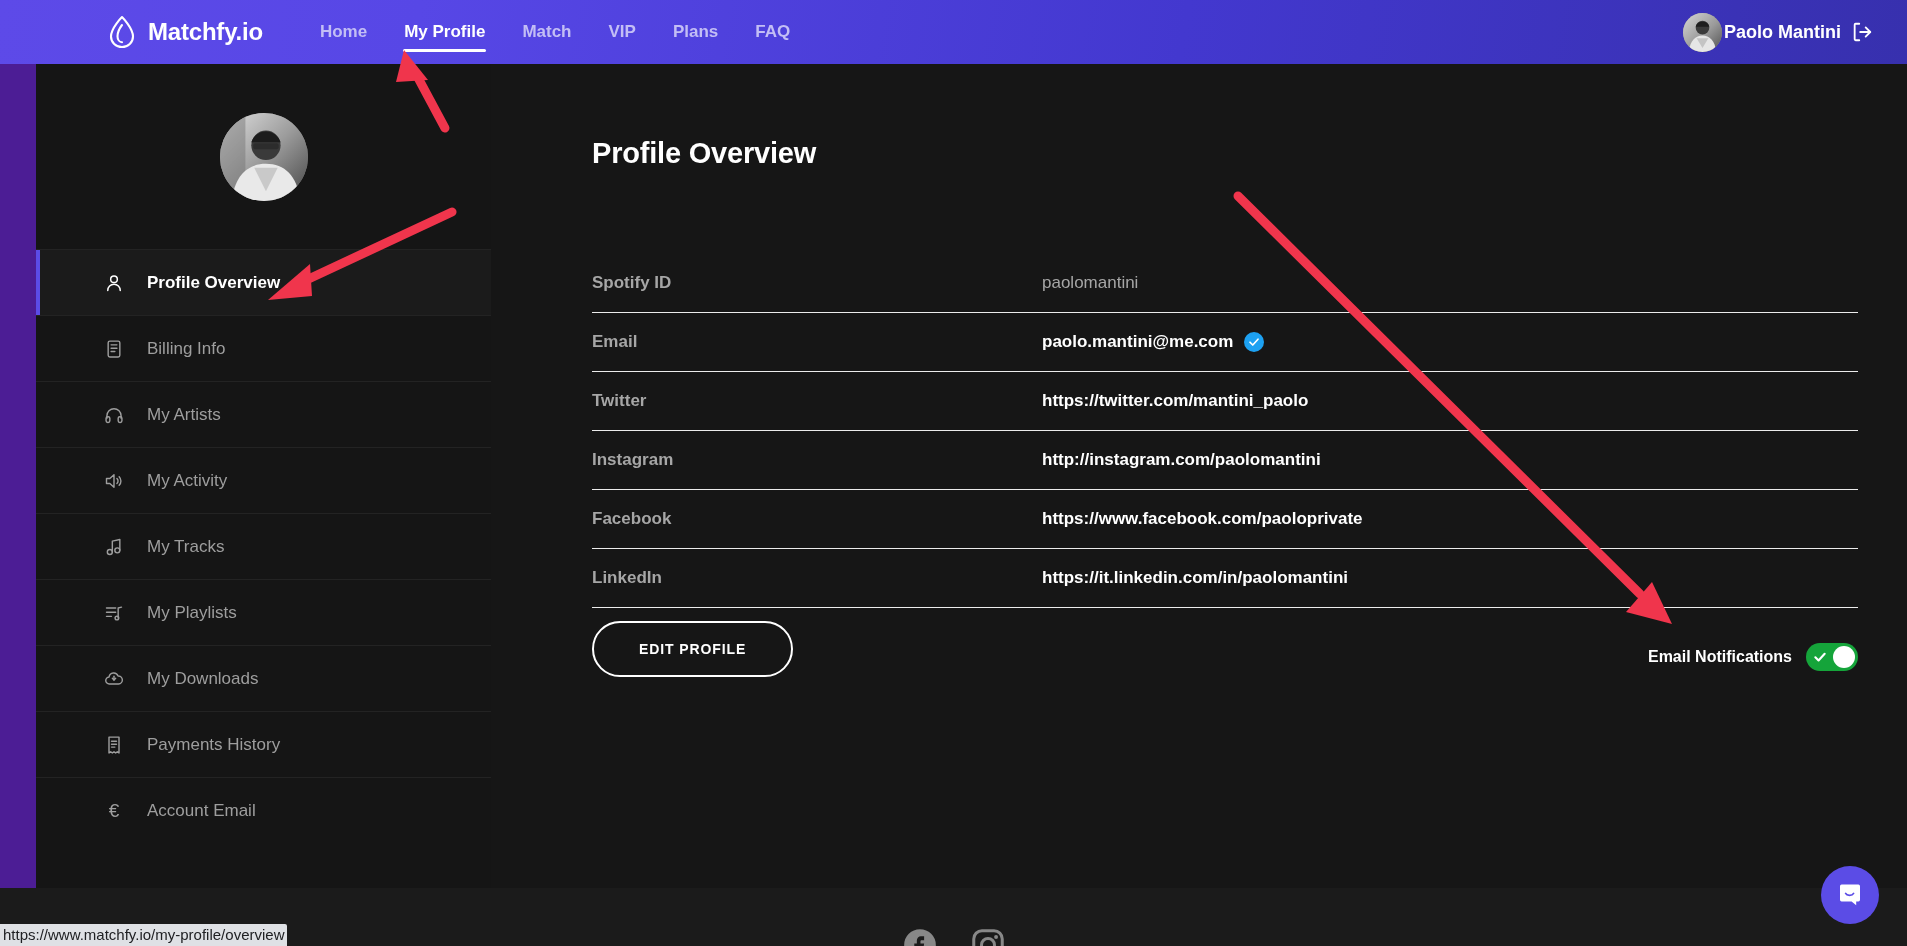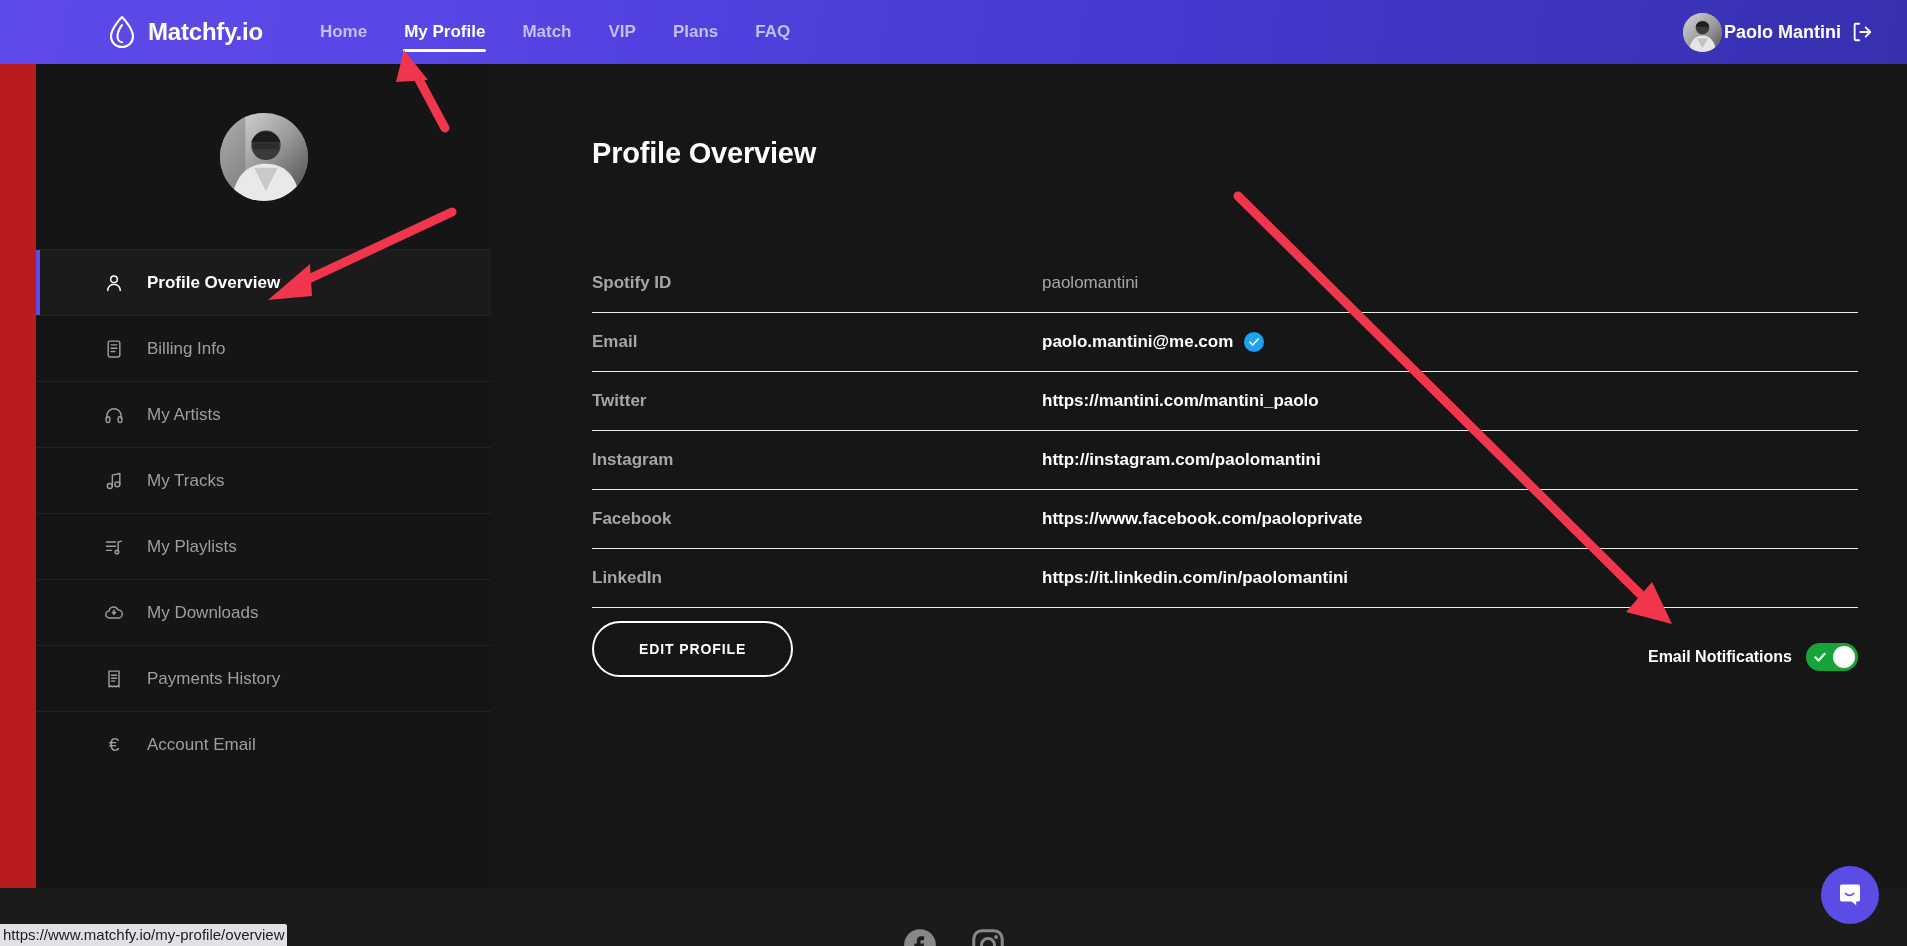--- a/index.html
+++ b/index.html
@@ -10,21 +10,21 @@
     overflow: hidden;
     background: #000000;
     font-family: "Liberation Sans", sans-serif;
     -webkit-font-smoothing: antialiased;
   }
 
   #app {
     position: relative;
     width: 1907px;
     height: 946px;
-    background: #b91c1c;
+    background: #4c1d95;
   }
 
   
   .header {
     position: absolute;
     top: 0; left: 0;
     width: 1907px;
     height: 64px;
     background: linear-gradient(100deg, #5d4ae8 0%, #5747e6 22%, #4338cf 62%, #3730ae 100%);
     display: flex;
@@ -467,20 +467,30 @@
       <span class="side-icon">
         <svg viewBox="0 0 24 24" fill="none" stroke="currentColor" stroke-width="1.7" stroke-linecap="round" stroke-linejoin="round">
           <path d="M3.5 16 v-3 a8.5 8.5 0 0 1 17 0 v3"></path>
           <rect x="2.5" y="14" width="4.5" height="7" rx="2"></rect>
           <rect x="17" y="14" width="4.5" height="7" rx="2"></rect>
         </svg>
       </span>
       <span class="side-label">My Artists</span>
     </div>
 
+    <div class="side-item">
+      <span class="side-icon">
+        <svg viewBox="0 0 24 24" fill="none" stroke="currentColor" stroke-width="1.7" stroke-linecap="round" stroke-linejoin="round">
+          <polygon points="3,9 7,9 12,4.5 12,19.5 7,15 3,15"></polygon>
+          <path d="M15.5 9 a4 4 0 0 1 0 6"></path>
+            <path d="M18.2 6.8 a7.5 7.5 0 0 1 0 10.4"></path>
+        </svg>
+      </span>
+      <span class="side-label">My Activity</span>
+    </div>
 
     <div class="side-item">
       <span class="side-icon">
         <svg viewBox="0 0 24 24" fill="none" stroke="currentColor" stroke-width="1.7" stroke-linecap="round" stroke-linejoin="round">
           <path d="M10 18 V5 l9 -2 v13"></path>
             <circle cx="7" cy="18" r="3"></circle>
             <circle cx="16" cy="16" r="3"></circle>
         </svg>
       </span>
       <span class="side-label">My Tracks</span>
@@ -546,21 +556,21 @@
           <span class="verified-badge">
             <svg viewBox="0 0 24 24" fill="none" stroke="#ffffff" stroke-width="3.4" stroke-linecap="round" stroke-linejoin="round">
               <polyline points="4 12.5 9.5 18 20 6.5"></polyline>
             </svg>
           </span>
         </span>
       </div>
 
       <div class="info-row">
         <span class="info-label">Twitter</span>
-        <span class="info-value">https://mantini.com/mantini_paolo</span>
+        <span class="info-value">https://twitter.com/mantini_paolo</span>
       </div>
 
       <div class="info-row">
         <span class="info-label">Instagram</span>
         <span class="info-value">http://instagram.com/paolomantini</span>
       </div>
 
       <div class="info-row">
         <span class="info-label">Facebook</span>
         <span class="info-value">https://www.facebook.com/paoloprivate</span>

